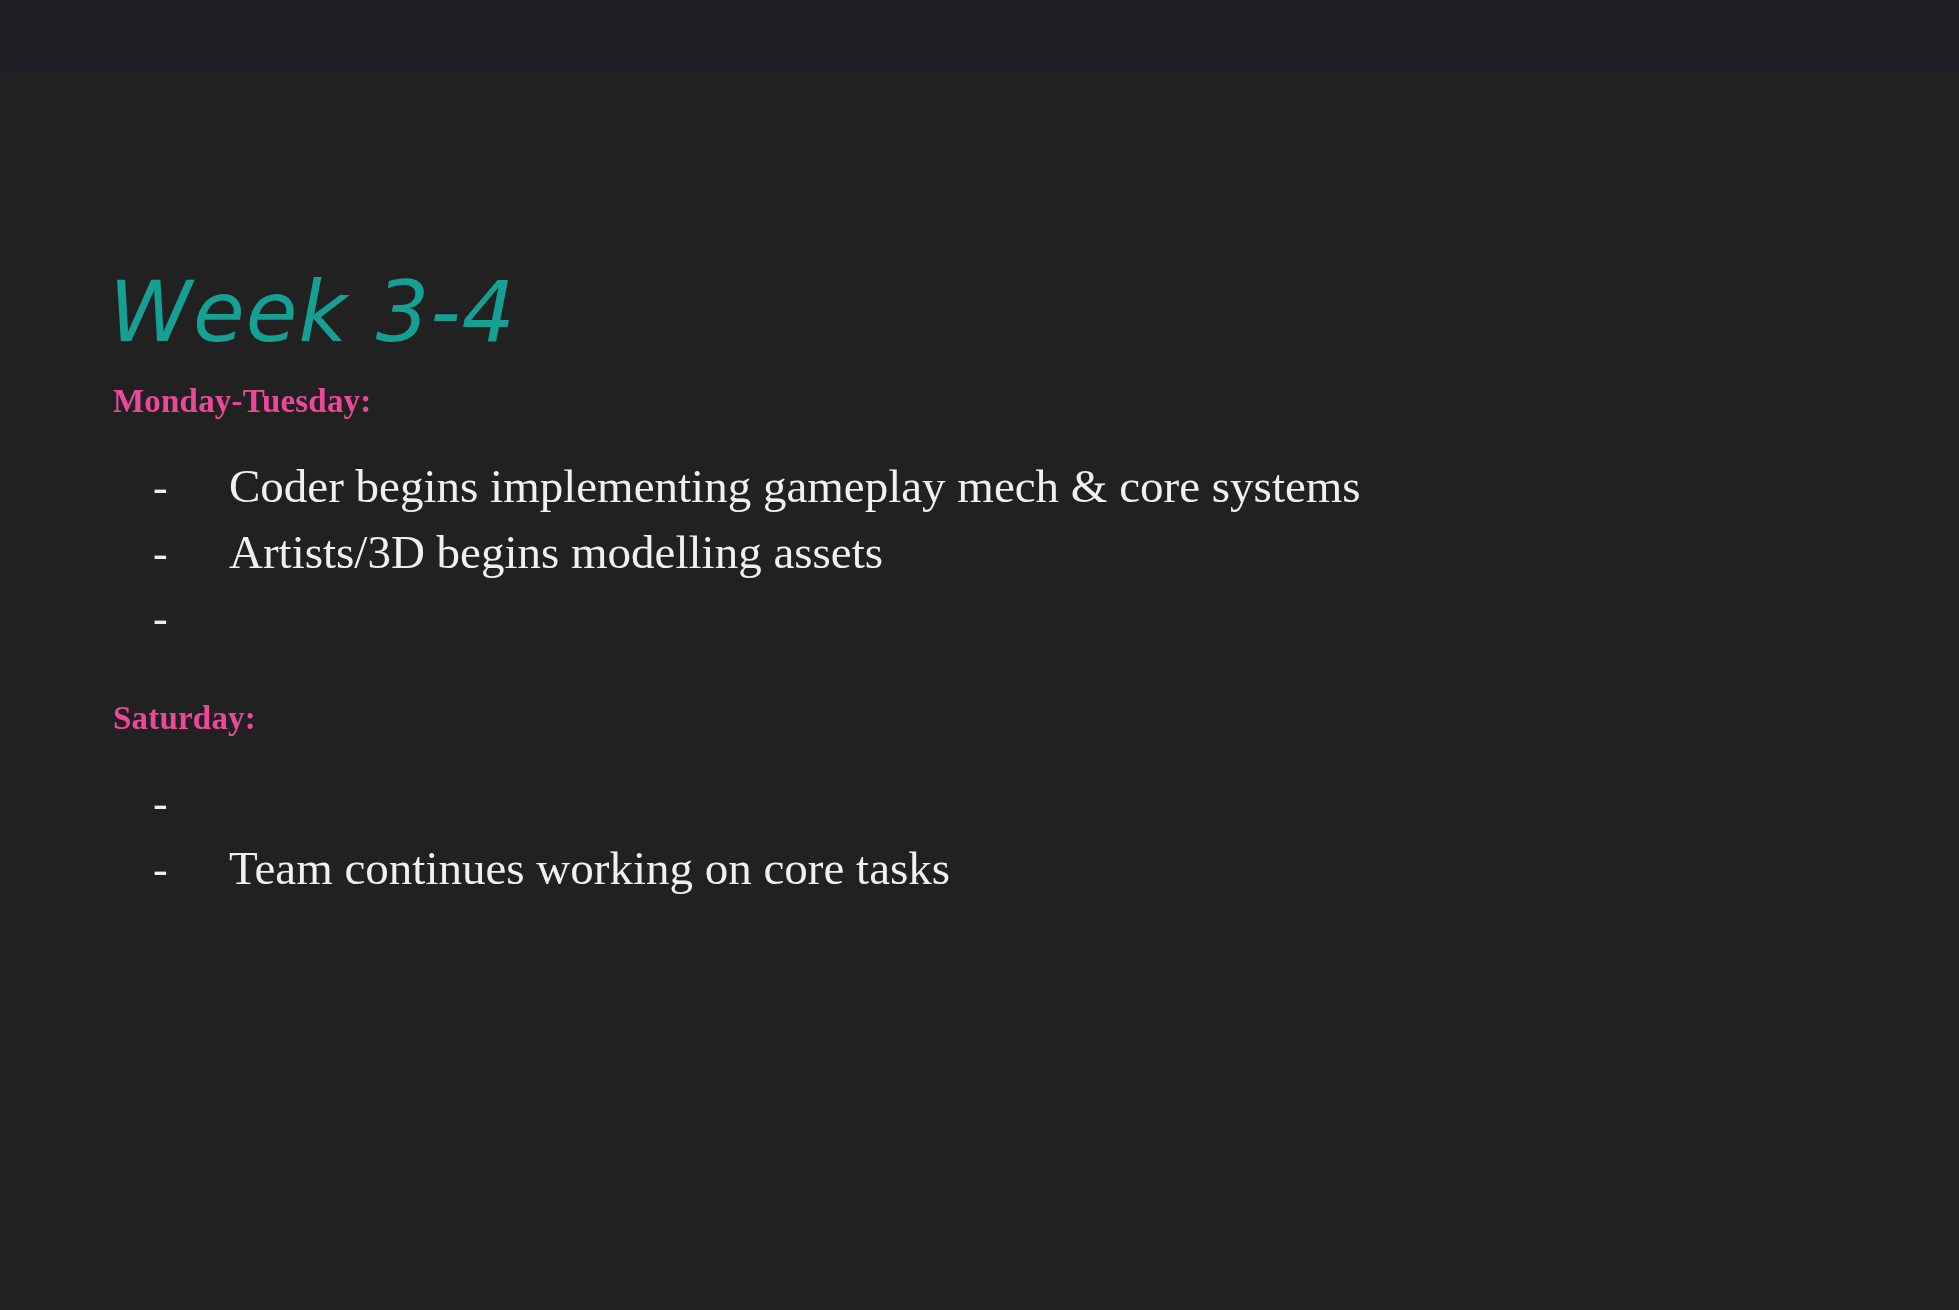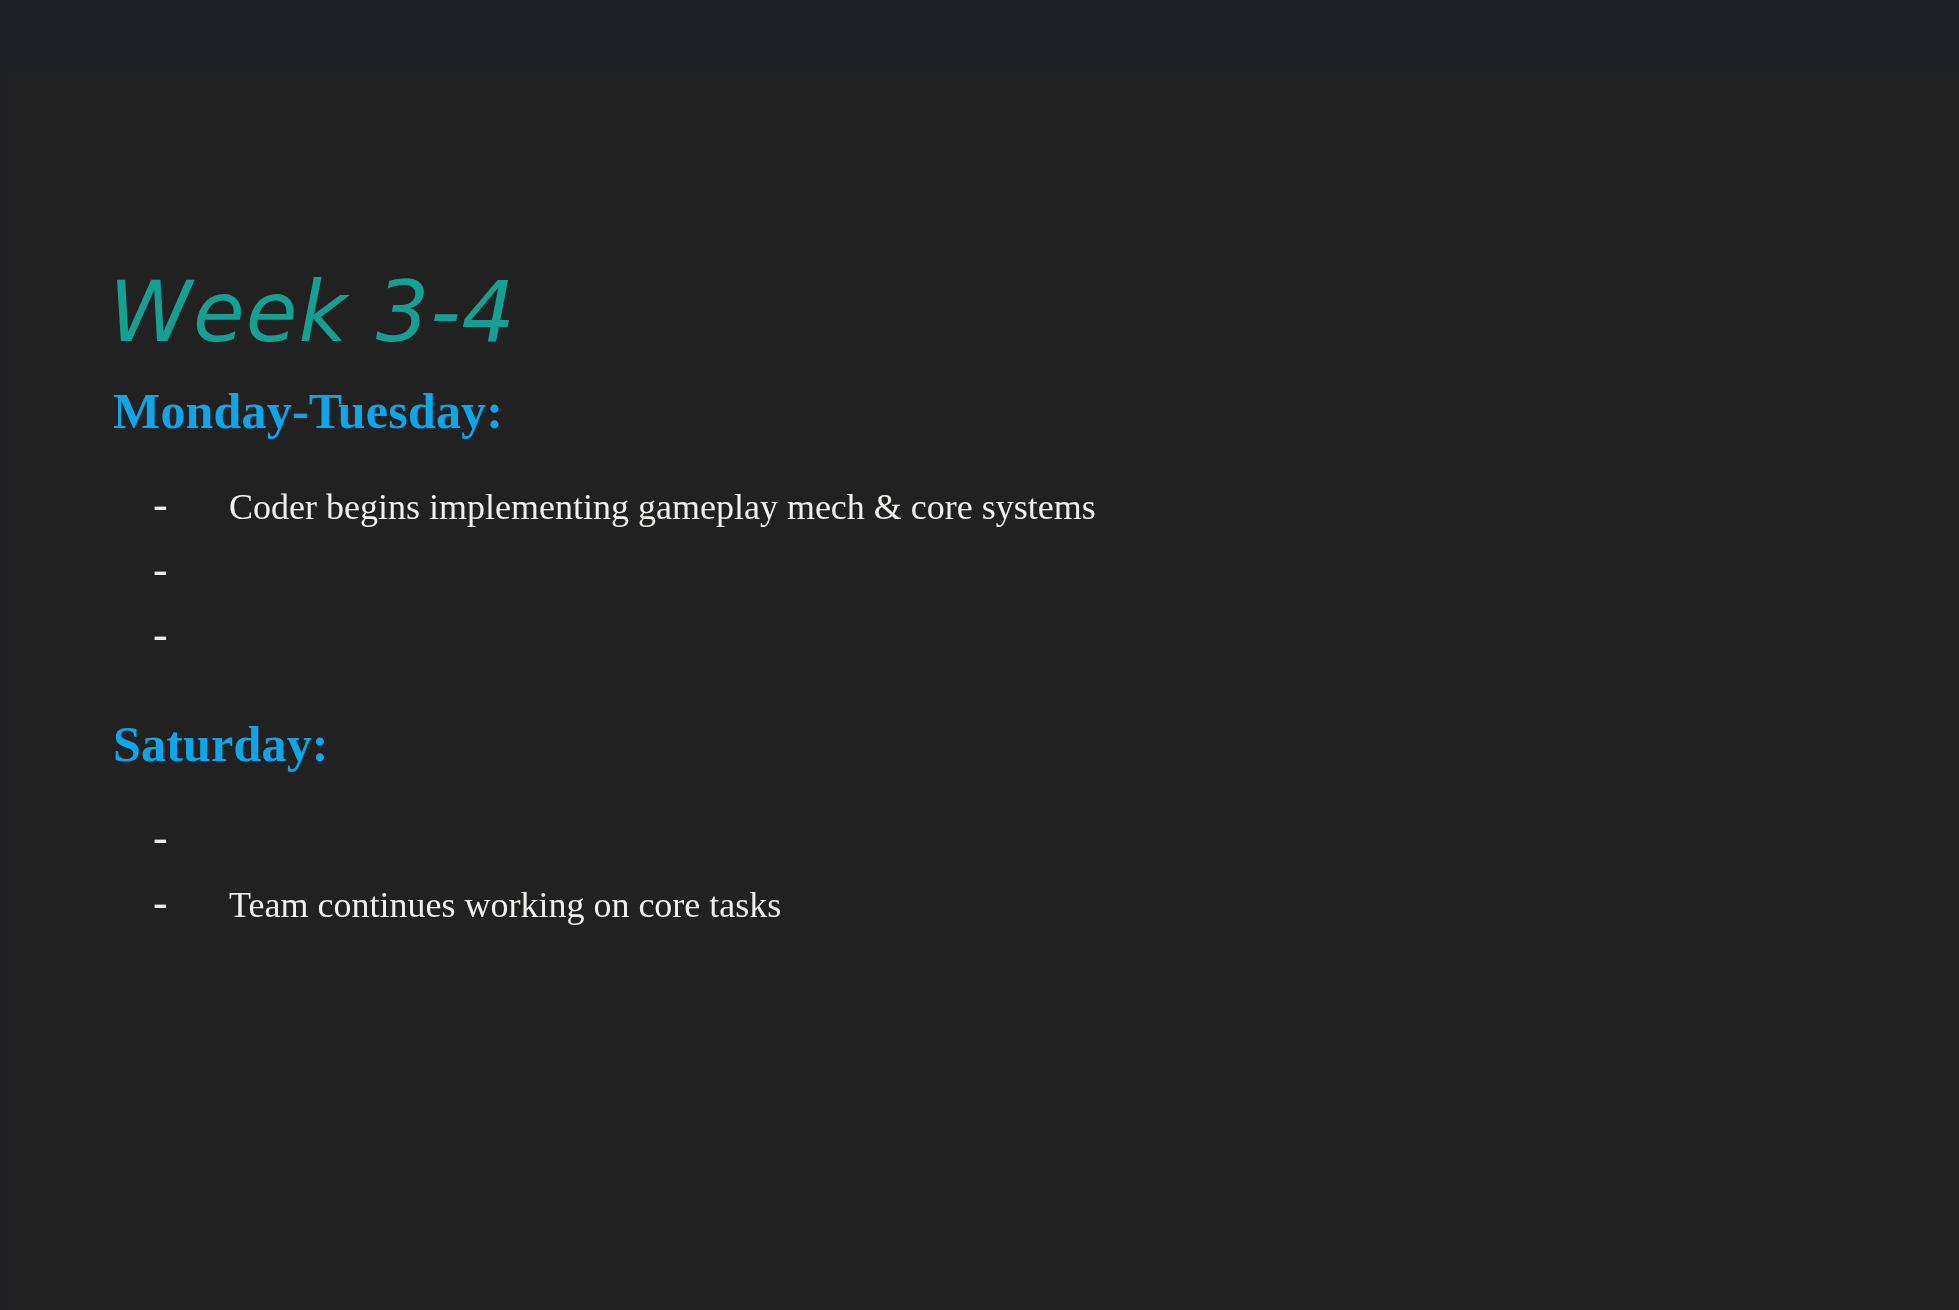--- a/index.html
+++ b/index.html
@@ -66,24 +66,24 @@
   .section {
     margin: 0;
     padding: 0;
   }
 
   .section-heading {
     margin: 0;
     padding: 0 0 0 108px;
     font-family: "Liberation Serif", "DejaVu Serif", serif;
     font-weight: 700;
-    font-size: 50px;
+    font-size: 33px;
     line-height: 1.08;
     letter-spacing: 0.2px;
-    color: #0ea5e9;
+    color: #ec4899;
     white-space: nowrap;
   }
 
   .bullet-list {
     list-style: none;
     margin: 0;
     padding: 0;
   }
 
   .bullet-row {
@@ -99,21 +99,21 @@
     font-family: "Liberation Serif", "DejaVu Serif", serif;
     font-size: 44px;
     line-height: 1.48;
     color: #ededea;
   }
 
   .bullet-text {
     flex: 0 1 auto;
     font-family: "Liberation Serif", "DejaVu Serif", serif;
     font-weight: 400;
-    font-size: 36px;
+    font-size: 47px;
     line-height: 1.39;
     color: #f0f0ee;
     white-space: nowrap;
   }
 
   
   .gap-heading-to-list { height: 34px; }
   .gap-list-to-heading { height: 50px; }
 </style>
 </head>
@@ -134,20 +134,21 @@
 
         <div class="gap-heading-to-list"></div>
 
         <ul class="bullet-list">
           <li class="bullet-row">
             <span class="bullet-dash">-</span>
             <span class="bullet-text">Coder begins implementing gameplay mech &amp; core systems</span>
           </li>
           <li class="bullet-row">
             <span class="bullet-dash">-</span>
+            <span class="bullet-text">Artists/3D begins modelling assets</span>
           </li>
           <li class="bullet-row">
             <span class="bullet-dash">-</span>
           </li>
         </ul>
       </div>
 
       <div class="gap-list-to-heading"></div>
 
       <div class="section">

